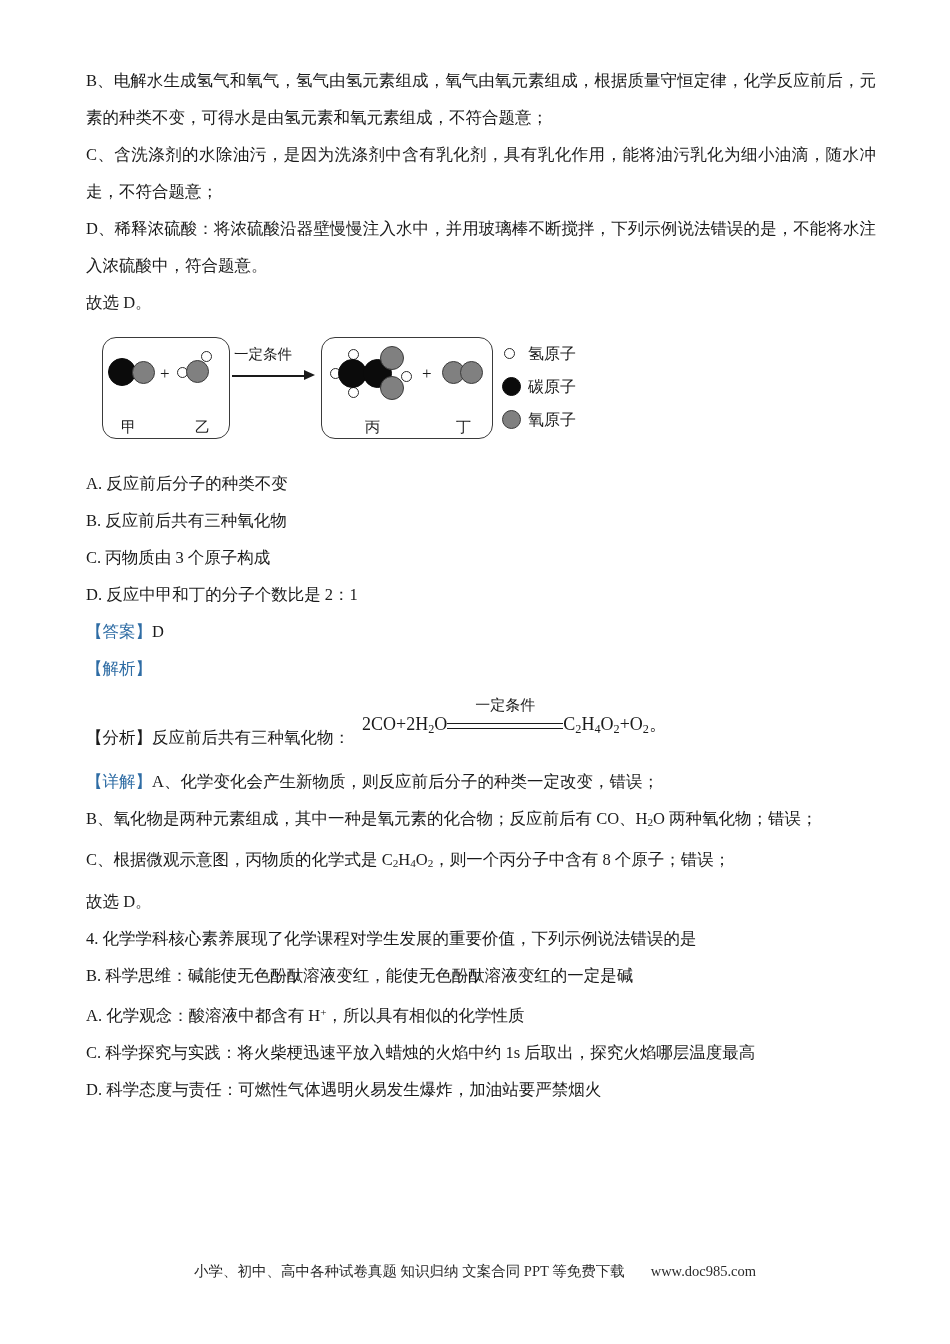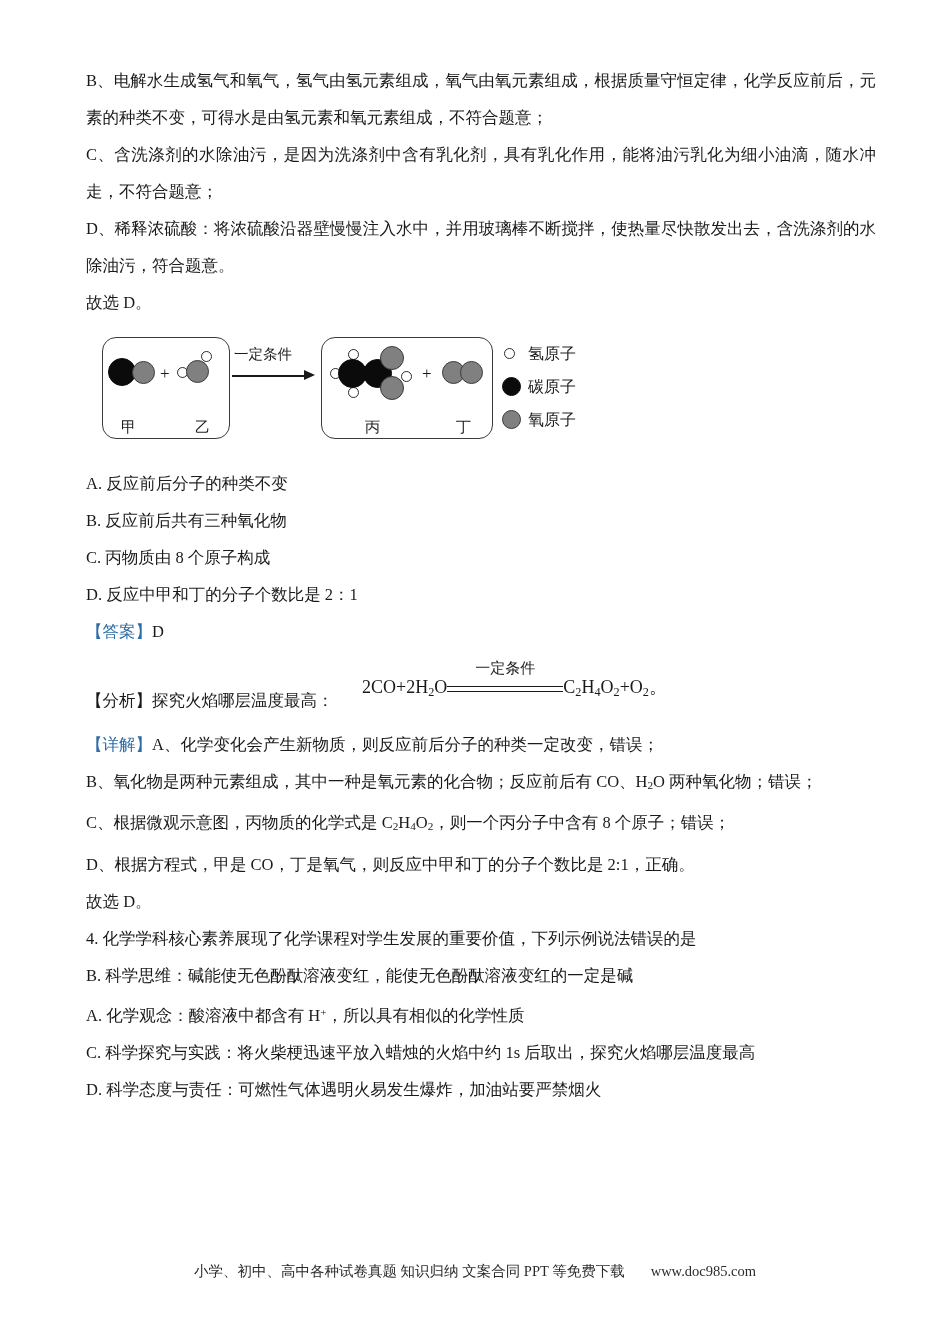--- a/index.html
+++ b/index.html
@@ -203,21 +203,21 @@
   .footer .site { margin-left: 26px; }
 </style>
 </head>
 <body>
 
 <div class="page">
   <div class="content">
 
     <p class="para">B、电解水生成氢气和氧气，氢气由氢元素组成，氧气由氧元素组成，根据质量守恒定律，化学反应前后，元素的种类不变，可得水是由氢元素和氧元素组成，不符合题意；</p>
     <p class="para">C、含洗涤剂的水除油污，是因为洗涤剂中含有乳化剂，具有乳化作用，能将油污乳化为细小油滴，随水冲走，不符合题意；</p>
-    <p class="para">D、稀释浓硫酸：将浓硫酸沿器壁慢慢注入水中，并用玻璃棒不断搅拌，使热量尽快散发出去，含洗涤剂的水除油污，符合题意。</p>
+    <p class="para">D、稀释浓硫酸：将浓硫酸沿器壁慢慢注入水中，并用玻璃棒不断搅拌，下列示例说法错误的是，不能将水注入浓硫酸中，符合题意。</p>
     <p class="para">故选 D。</p>
 
     <div class="gap-sm"></div>
 
 
     <div class="diagram">
       <div class="dgm-inner">
 
         <div class="mol-box" id="box-left">
 
@@ -275,34 +275,34 @@
           </div>
         </div>
 
       </div>
     </div>
 
     <div class="gap-sm"></div>
 
     <p class="para">A. 反应前后分子的种类不变</p>
     <p class="para">B. 反应前后共有三种氧化物</p>
-    <p class="para">C. 丙物质由 8 个原子构成</p>
+    <p class="para">C. 丙物质由 3 个原子构成</p>
     <p class="para">D. 反应中甲和丁的分子个数比是 2：1</p>
 
     <p class="para"><span class="blue">【答案】</span><span>D</span></p>
+    <p class="para"><span class="blue">【解析】</span></p>
 
     <div class="eq-block">
-      <span class="eq-lead">【分析】探究火焰哪层温度最高：</span>
+      <span class="eq-lead">【分析】反应前后共有三种氧化物：</span>
       <span class="eq-body"><span>2CO+2H<sub>2</sub>O</span><span class="eq-cond"><span class="ctext">一定条件</span><span class="cbar-top"></span><span class="cbar-bot"></span></span><span>C<sub>2</sub>H<sub>4</sub>O<sub>2</sub>+O<sub>2</sub></span><span>。</span></span>
     </div>
 
     <p class="para"><span class="blue">【详解】</span><span>A、化学变化会产生新物质，则反应前后分子的种类一定改变，错误；</span></p>
     <p class="para">B、氧化物是两种元素组成，其中一种是氧元素的化合物；反应前后有 CO、H<sub>2</sub>O 两种氧化物；错误；</p>
     <p class="para">C、根据微观示意图，丙物质的化学式是 C<sub>2</sub>H<sub>4</sub>O<sub>2</sub>，则一个丙分子中含有 8 个原子；错误；</p>
-    <p class="para">D、根据方程式，甲是 CO，丁是氧气，则反应中甲和丁的分子个数比是 2:1，正确。</p>
     <p class="para">故选 D。</p>
 
     <p class="para">4. 化学学科核心素养展现了化学课程对学生发展的重要价值，下列示例说法错误的是</p>
     <p class="para">B. 科学思维：碱能使无色酚酞溶液变红，能使无色酚酞溶液变红的一定是碱</p>
     <p class="para">A. 化学观念：酸溶液中都含有 H<sup>+</sup>，所以具有相似的化学性质</p>
     <p class="para">C. 科学探究与实践：将火柴梗迅速平放入蜡烛的火焰中约 1s 后取出，探究火焰哪层温度最高</p>
     <p class="para">D. 科学态度与责任：可燃性气体遇明火易发生爆炸，加油站要严禁烟火</p>
 
   </div>
 

